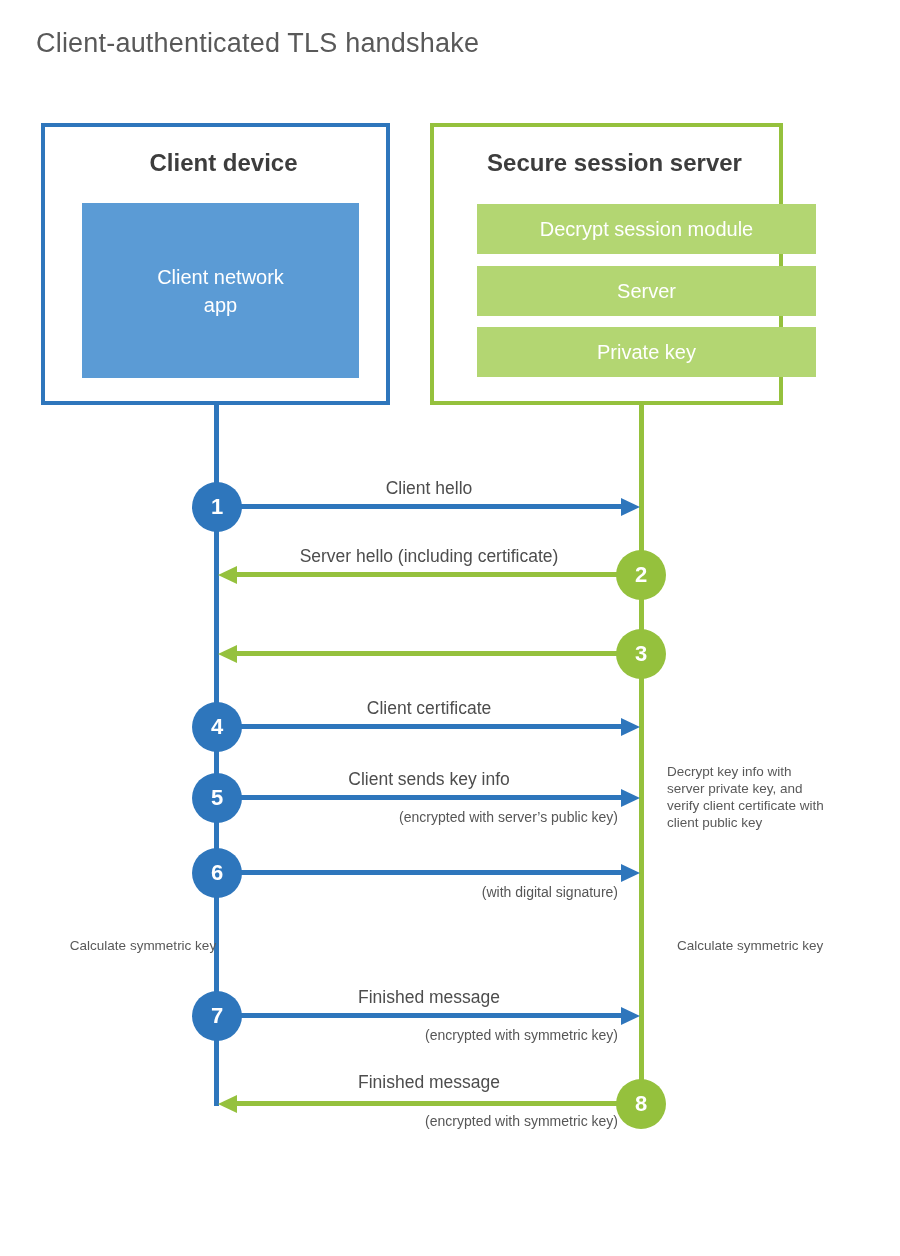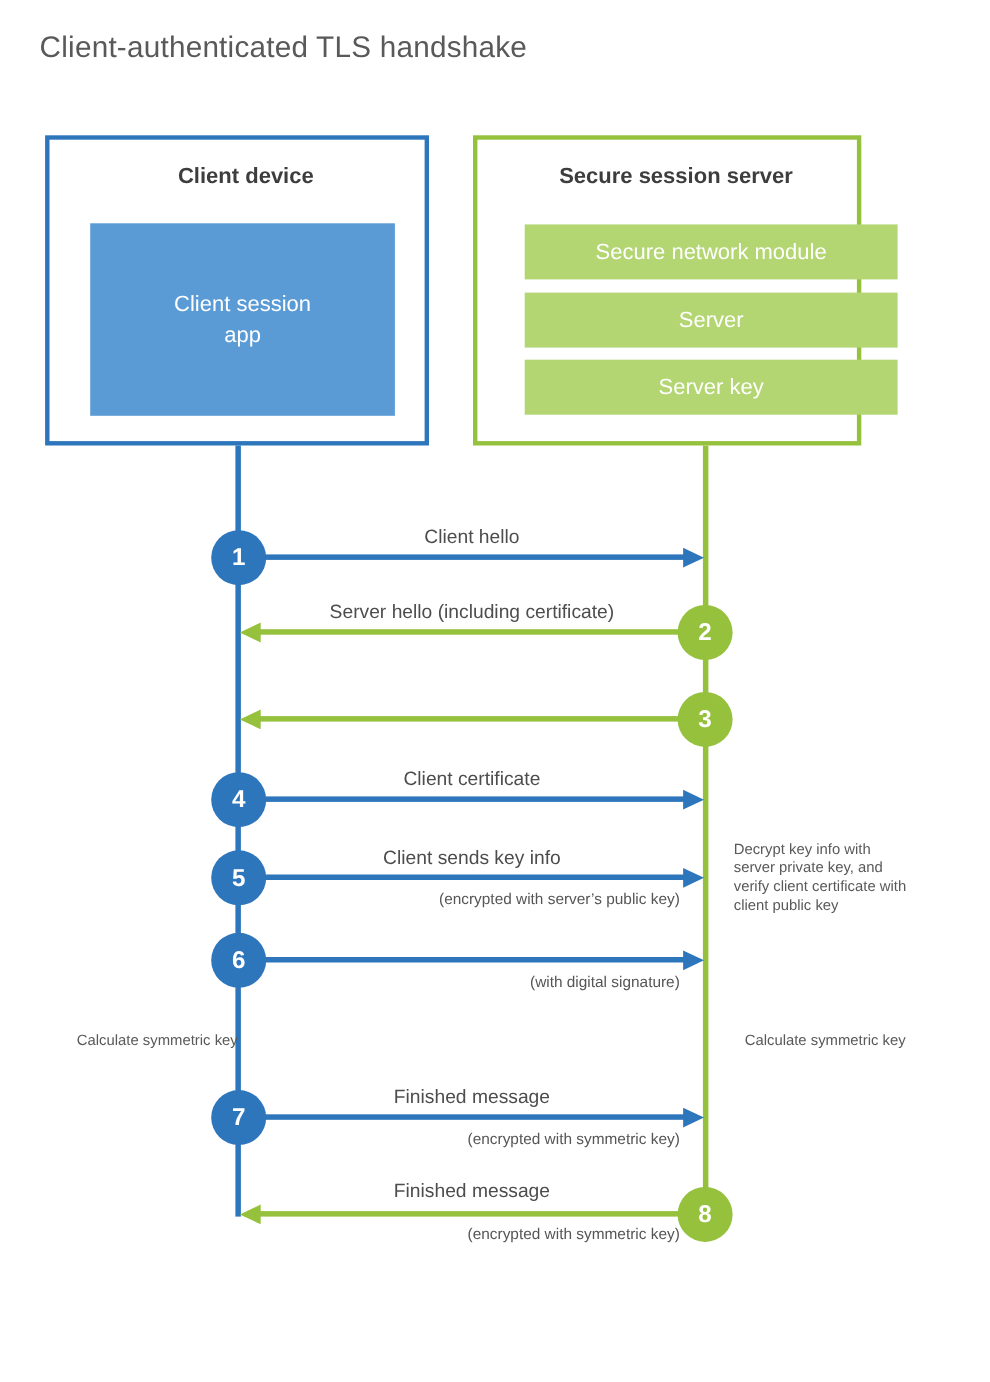--- a/index.html
+++ b/index.html
@@ -6,21 +6,21 @@
   body{font-family:"Liberation Sans","DejaVu Sans",sans-serif;}
   .canvas{position:relative;width:900px;height:1256px;background:#ffffff;overflow:hidden;}
 
   .title{position:absolute;left:36px;top:28px;margin:0;font-size:27px;font-weight:400;
          color:#595959;letter-spacing:0.2px;}
 
   
   .actor-box{position:absolute;top:123px;height:282px;box-sizing:border-box;background:#ffffff;}
   .actor-box.client{left:41px;width:349px;border:4px solid #2e76bc;}
   .actor-box.server{left:430px;width:353px;border:4px solid #95c13d;}
-  .actor-title{margin-top:22px;text-align:center;font-size:20px;font-weight:700;color:#3d3d3d;padding-left:16px;}
+  .actor-title{margin-top:22px;text-align:center;font-size:24px;font-weight:700;color:#3d3d3d;padding-left:16px;}
 
   .client-app{position:absolute;left:37px;top:76px;width:277px;height:175px;background:#5b9bd5;
               display:flex;align-items:center;justify-content:center;text-align:center;}
   .client-app span{color:#ffffff;font-size:20px;line-height:28px;max-width:150px;}
 
   .server-bar{position:absolute;left:43px;width:339px;height:50px;background:#b3d672;
               display:flex;align-items:center;justify-content:center;}
   .server-bar span{color:#ffffff;font-size:20px;}
   .bar-0{top:77px;} .bar-1{top:139px;} .bar-2{top:200px;}
 
@@ -56,34 +56,34 @@
 </head>
 <body>
 
 <div class="canvas">
 
   <h1 class="title">Client-authenticated TLS handshake</h1>
 
   <div class="actor-box client">
     <div class="actor-title">Client device</div>
     <div class="client-app">
-      <span>Client session app</span>
+      <span>Client network app</span>
     </div>
   </div>
 
   <div class="actor-box server">
     <div class="actor-title">Secure session server</div>
     <div class="server-bar bar-0">
-      <span>Secure network module</span>
+      <span>Decrypt session module</span>
     </div>
     <div class="server-bar bar-1">
       <span>Server</span>
     </div>
     <div class="server-bar bar-2">
-      <span>Server key</span>
+      <span>Private key</span>
     </div>
   </div>
 
   <div class="lifeline blue"></div>
   <div class="lifeline green"></div>
 
   <div class="msg-label" style="top:478px;">Client hello</div>
   <div class="shaft blue" style="top:504px;"></div>
   <div class="head right" style="top:498px;"></div>
   <div class="num-circle blue" style="top:482px;">1</div>

